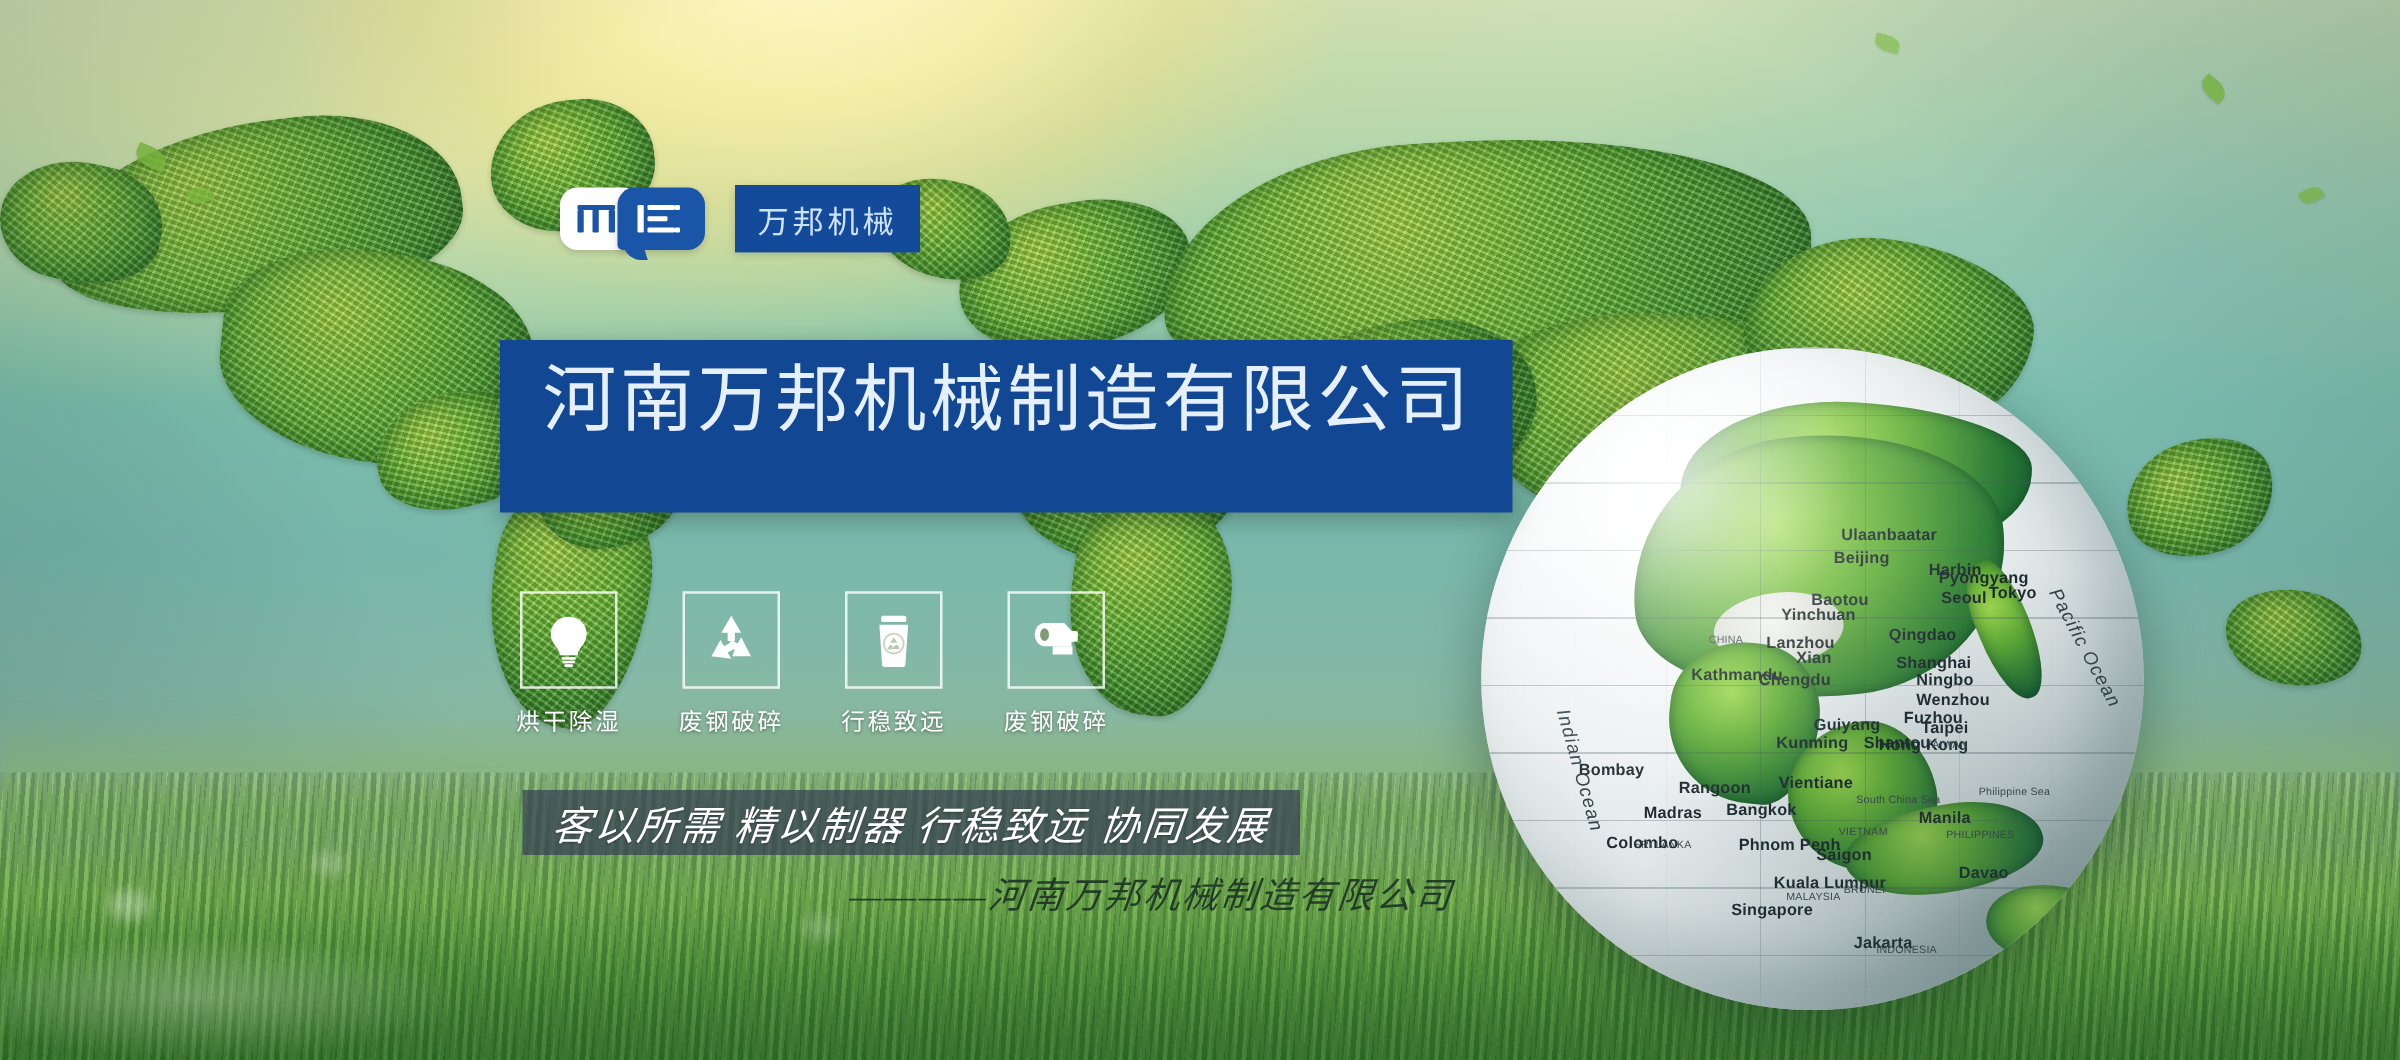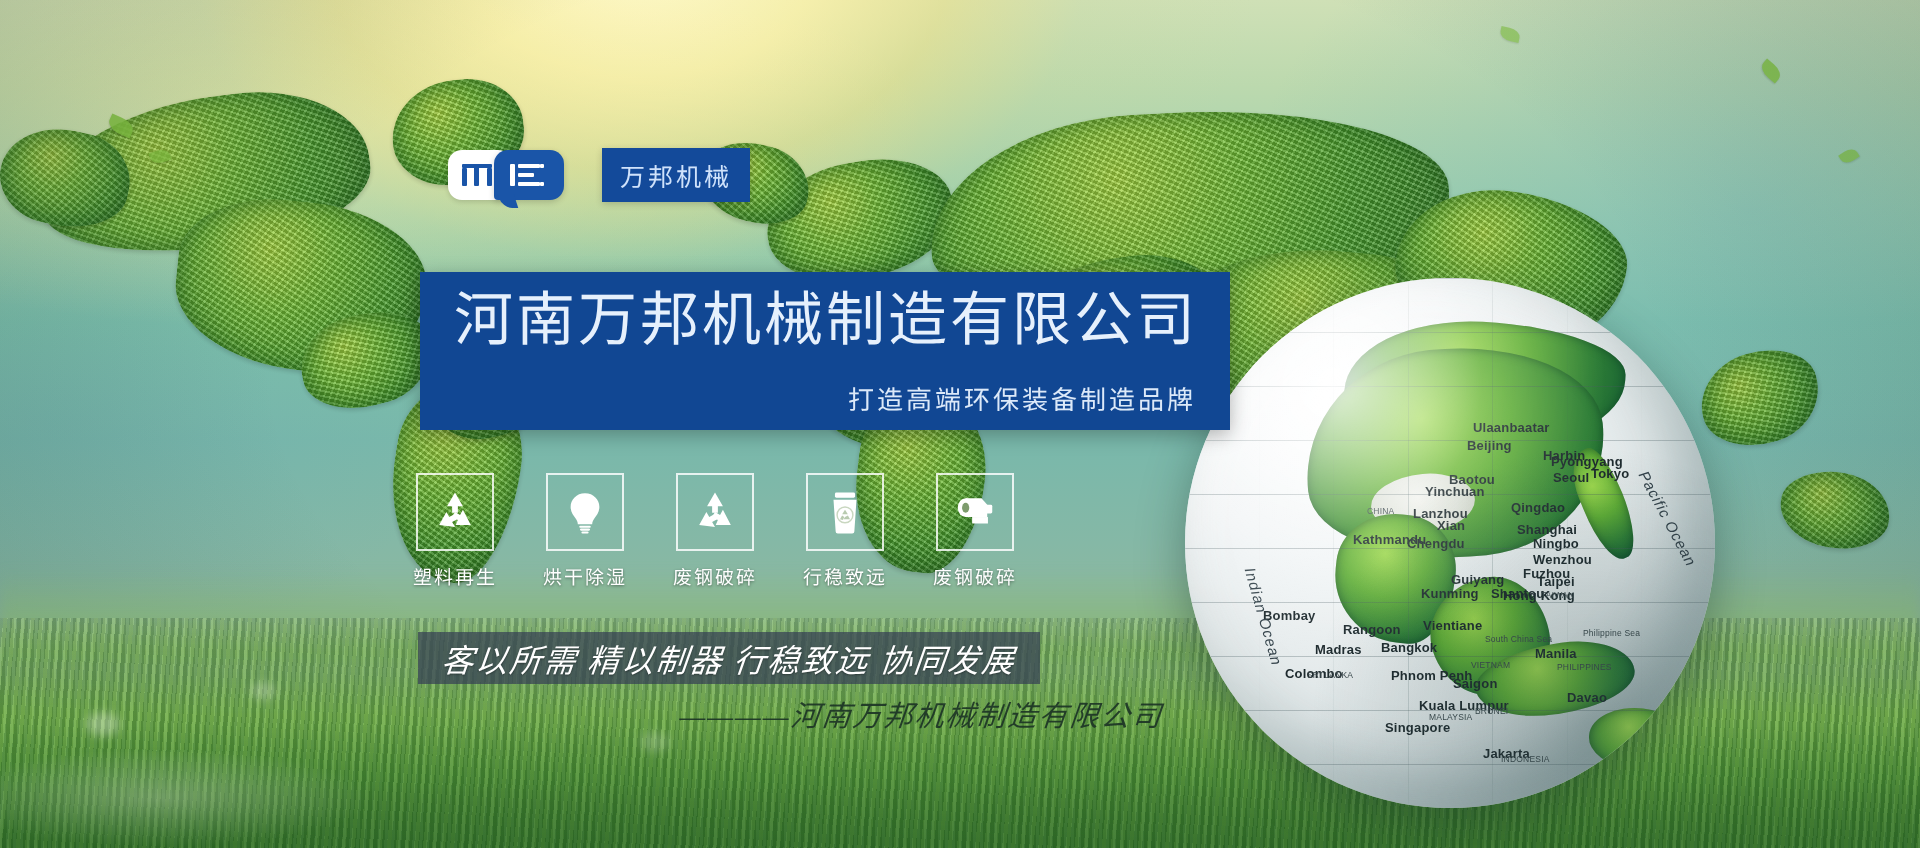--- a/index.html
+++ b/index.html
@@ -139,28 +139,28 @@
   .bub-e:after{content:"";position:absolute;left:6px;bottom:-8px;width:16px;height:14px;
     background:#1a55a8;border-radius:0 0 0 10px;transform:skewX(18deg);}
   .w-mark{position:absolute;left:14px;top:14px;width:30px;height:22px;}
   .w-bar{position:absolute;bottom:0;width:5px;background:#1a55a8;border-radius:1px;}
   .w-top{position:absolute;left:0;top:0;width:30px;height:4px;background:#1a55a8;border-radius:1px;}
   .e-mark{position:absolute;left:62px;top:14px;width:34px;height:22px;}
   .e-v{position:absolute;left:0;top:0;width:5px;height:22px;background:#fff;border-radius:1px;}
   .e-h{position:absolute;left:8px;height:4px;background:#fff;border-radius:1px;}
   .e-d{position:absolute;right:0;width:4px;height:4px;background:#fff;border-radius:1px;}
 
-  .tabbar{display:flex;height:54px;margin-left:38px;box-shadow:0 2px 7px rgba(0,0,0,.18);}
+  .tabbar{display:flex;height:54px;margin-left:24px;box-shadow:0 2px 7px rgba(0,0,0,.18);}
   .tab{display:flex;align-items:center;justify-content:center;font-size:25px;letter-spacing:3px;
     padding:0 18px;font-weight:300;}
   .tab-blue{background:#134a9a;color:#cfe2fb;}
   .tab-white{background:#fdfdfb;color:#174f9e;}
 
   
-  .title-box{position:absolute;left:420px;top:272px;width:810px;height:158px;background:#114793;
+  .title-box{position:absolute;left:400px;top:272px;width:810px;height:138px;background:#114793;
     box-shadow:0 5px 18px rgba(0,0,0,.28);}
   .title-main{position:absolute;left:34px;top:18px;font-size:59px;line-height:1.04;color:#e6f0fc;
     font-weight:300;letter-spacing:3px;white-space:nowrap;}
   .title-sub{position:absolute;right:34px;bottom:14px;font-size:26px;color:#dce9f9;font-weight:300;
     letter-spacing:3px;white-space:nowrap;}
 
   
   .features{position:absolute;left:416px;top:473px;display:flex;gap:52px;}
   .feat{width:78px;display:flex;flex-direction:column;align-items:center;}
   .feat-box{width:78px;height:78px;border:2px solid rgba(255,255,255,.82);
@@ -317,37 +317,24 @@
       </div>
     </div>
 
     <div class="tabbar">
       <div class="tab tab-blue">万邦机械</div>
     </div>
   </div>
 
   <div class="title-box">
     <div class="title-main">河南万邦机械制造有限公司</div>
-    <div class="title-sub">打造高端环保装备制造品牌</div>
   </div>
 
   <div class="features">
 
-    <div class="feat">
-      <div class="feat-box">
-        <svg class="ico" viewBox="0 0 64 64">
-          <g fill="#ffffff">
-            <path d="M32 5 L43 24 L36 24 L36 33 L28 33 L28 24 L21 24 Z"></path>
-            <path d="M10 50 L20 32 L24 39 L31 35 L35 42 L28 46 L32 53 Z"></path>
-            <path d="M54 50 L33 50 L36 43 L28 39 L32 32 L39 36 L43 29 Z"></path>
-          </g>
-        </svg>
-      </div>
-      <div class="feat-label">塑料再生</div>
-    </div>
 
     <div class="feat">
       <div class="feat-box">
         <svg class="ico" viewBox="0 0 64 64">
           <g fill="#ffffff">
             <path d="M32 6 C20 6 12 15 12 25 c0 7 4 12 7 16 c2 3 3 5 3 8 h20 c0-3 1-5 3-8 c3-4 7-9 7-16 C52 15 44 6 32 6 Z"></path>
             <rect x="24" y="51" width="16" height="3" rx="1.5"></rect>
             <rect x="25" y="55" width="14" height="3" rx="1.5"></rect>
             <rect x="27" y="59" width="10" height="3" rx="1.5"></rect>
           </g>

